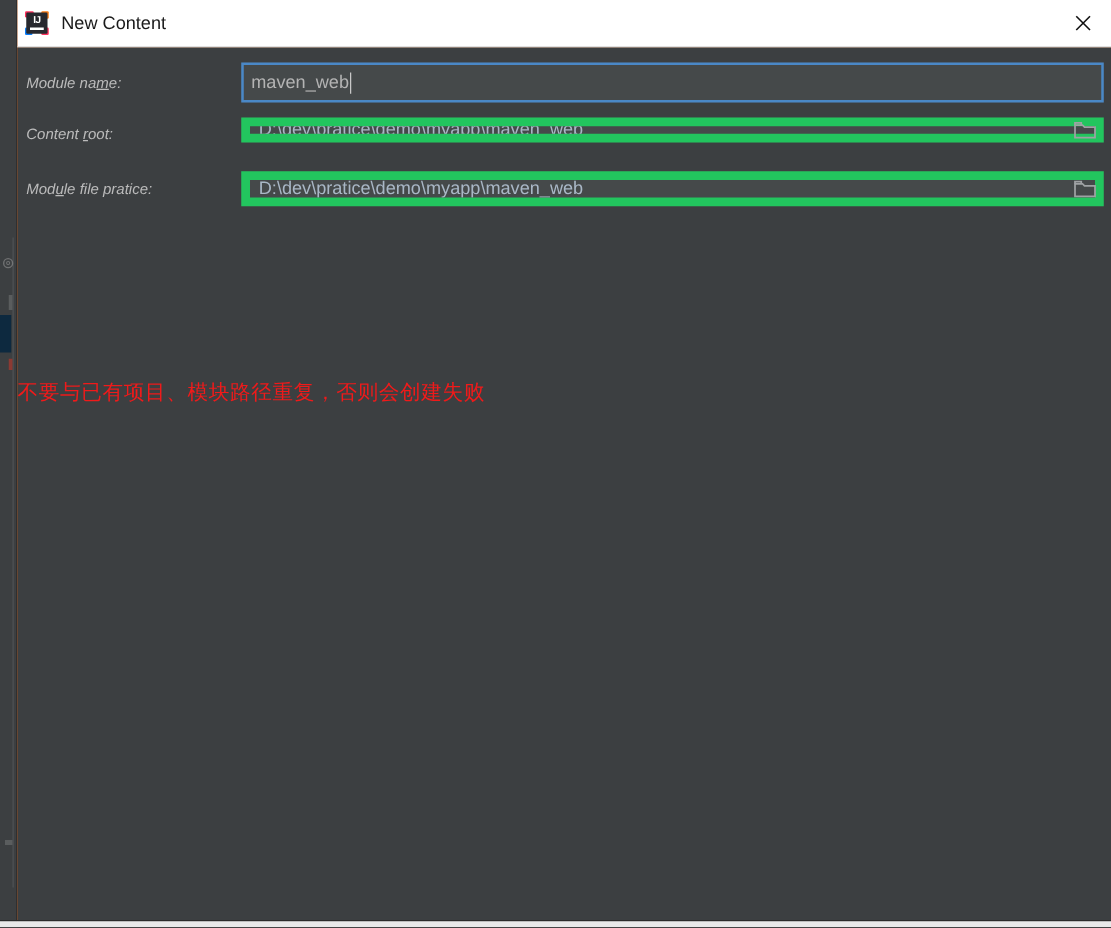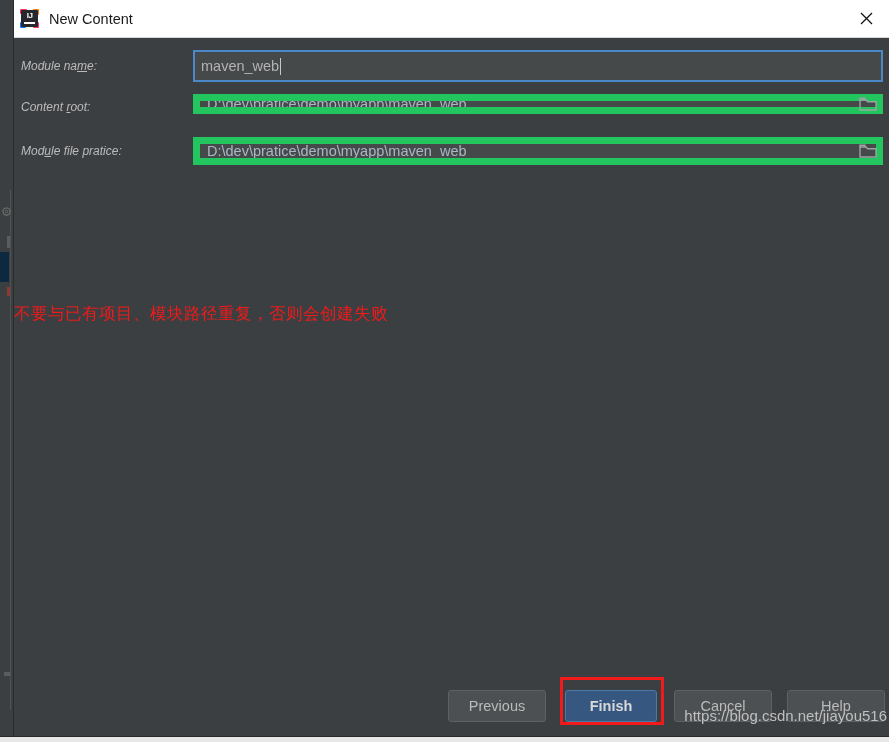--- a/index.html
+++ b/index.html
@@ -376,28 +376,20 @@
             <svg width="18" height="15" viewBox="0 0 18 15">
               <path d="M1 3.5 H7 L8.6 5.2 H17 V13.5 H1 Z" fill="none" stroke="#9fa2a4" stroke-width="1.4"></path>
               <path d="M1 3.5 V1.8 H6 V3.5" fill="none" stroke="#9fa2a4" stroke-width="1.4"></path>
             </svg>
           </div>
         </div>
       </div>
 
       <div class="note-cn">不要与已有项目、模块路径重复，否则会创建失败</div>
 
-      <div class="footer">
-        <div class="btn btn-previous">Previous</div>
-        <div class="btn primary btn-finish">Finish</div>
-        <div class="btn btn-cancel">Cancel</div>
-        <div class="btn btn-help">Help</div>
-        <div class="red-box"></div>
-        <div class="watermark">https://blog.csdn.net/jiayou516</div>
-      </div>
 
     </div>
   </div>
 
   <div class="bottom-strip-dark"></div>
   <div class="bottom-strip"></div>
 
 </div>
 
 </body></html>

